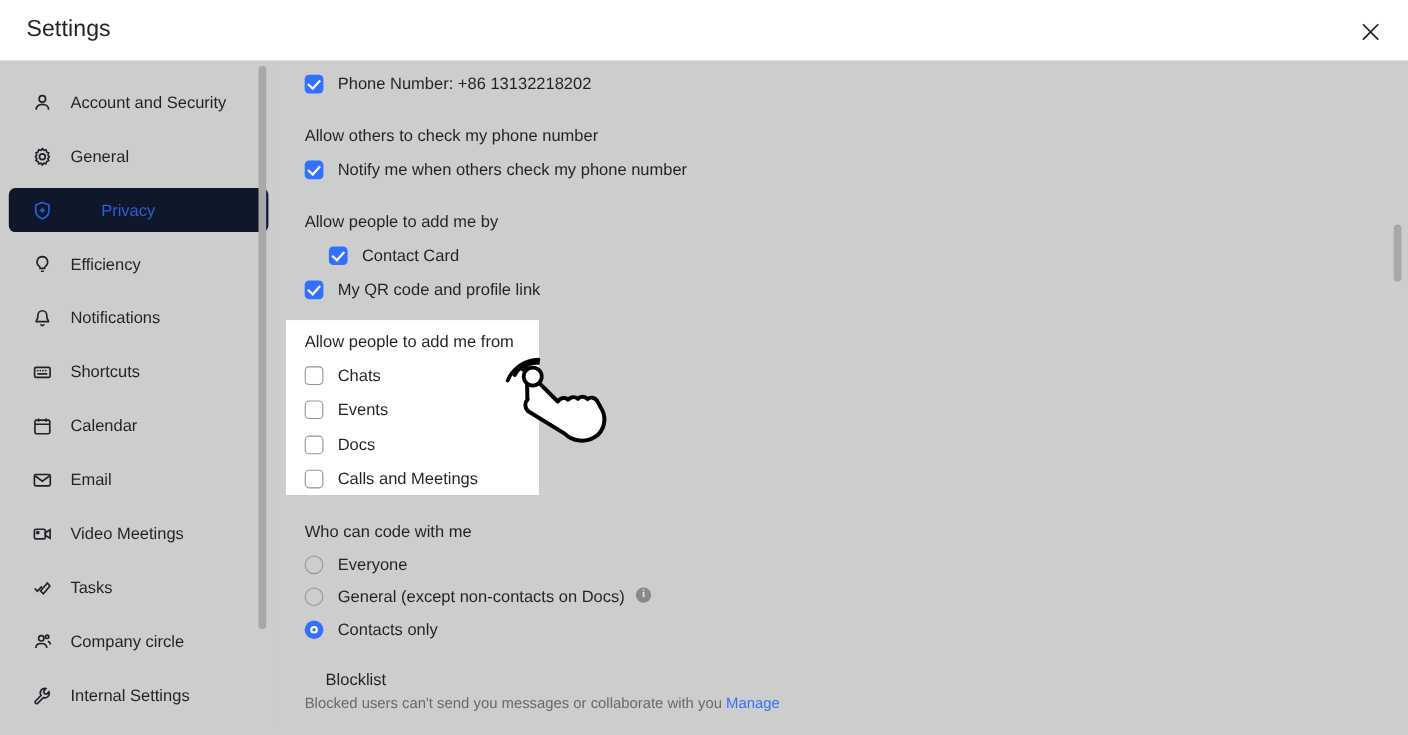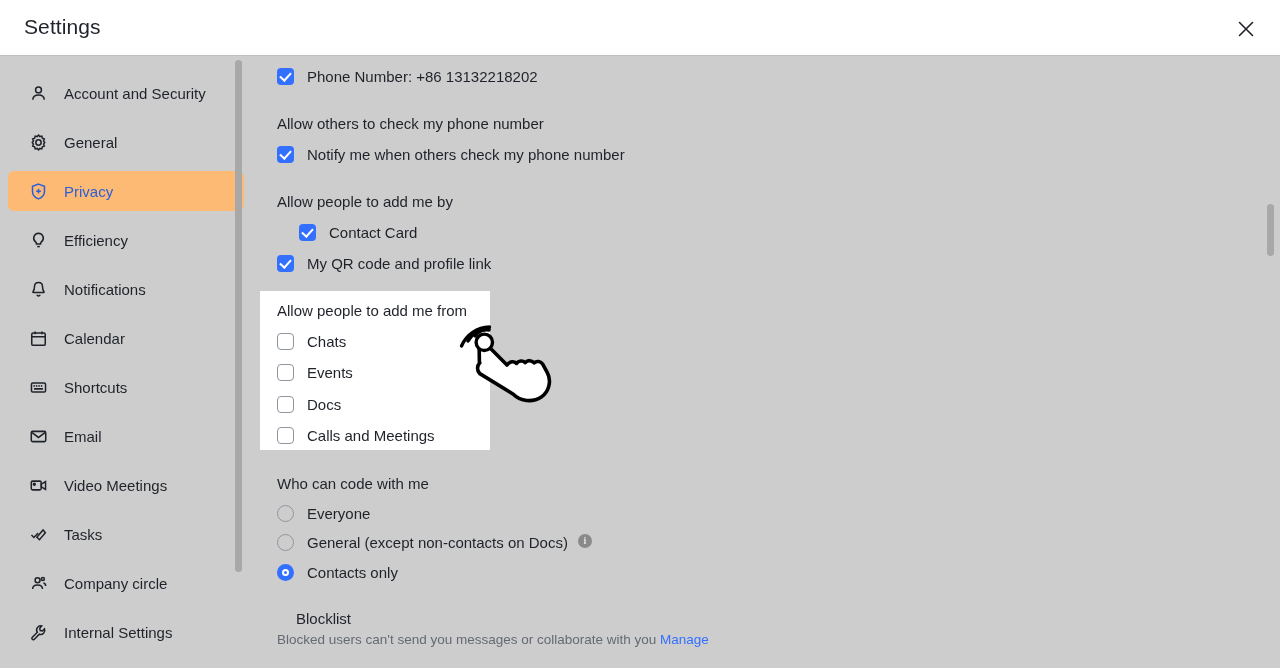--- a/index.html
+++ b/index.html
@@ -56,22 +56,23 @@
     width: 20px; height: 20px;
     display: flex; align-items: center; justify-content: center;
     flex: 0 0 20px;
   }
   .nav-item .nav-label {
     margin-left: 16px;
     font-size: 15px;
     white-space: nowrap;
   }
   .nav-item.active {
-    background: #fdba74;
+    background: #0f172a;
     color: #2b5fd9;
+    gap: 28px;
   }
   .nav-item.active .nav-label { color: #2b5fd9; }
   .nav-item.active .nav-ico svg { stroke: #2b5fd9; }
   .nav-ico svg { stroke: #1f2329; fill: none; stroke-width: 1.6; }
 
   
   #sidebar-scroll-track {
     position: absolute; right: 5px; top: 0;
     width: 8px; height: 612px;
   }
@@ -275,35 +276,35 @@
             <path d="M10 2.6c-2.5 0-4.2 1.9-4.2 4.3 0 3.4-.9 4.6-1.6 5.4-.3.3-.1.8.3.8h11c.4 0 .6-.5.3-.8-.7-.8-1.6-2-1.6-5.4 0-2.4-1.7-4.3-4.2-4.3z"></path>
             <path d="M8.3 15.6a1.8 1.8 0 0 0 3.4 0"></path>
           </svg>
       </span>
       <span class="nav-label">Notifications</span>
     </div>
 
     <div class="nav-item" style="margin-top:9px;">
       <span class="nav-ico">
         <svg width="19" height="19" viewBox="0 0 20 20">
+            <rect x="2.6" y="5.2" width="14.8" height="9.6" rx="1.4"></rect>
+            <path d="M5.4 8.3h.01M8 8.3h.01M10.6 8.3h.01M13.2 8.3h.01M6 11.5h8" stroke-linecap="round" stroke-width="1.8"></path>
+          </svg>
+      </span>
+      <span class="nav-label">Shortcuts</span>
+    </div>
+
+    <div class="nav-item" style="margin-top:9px;">
+      <span class="nav-ico">
+        <svg width="19" height="19" viewBox="0 0 20 20">
             <rect x="2.9" y="4.2" width="14.2" height="13" rx="1.5"></rect>
             <path d="M2.9 8.1h14.2M6.4 2.6v3M13.6 2.6v3"></path>
           </svg>
       </span>
       <span class="nav-label">Calendar</span>
-    </div>
-
-    <div class="nav-item" style="margin-top:9px;">
-      <span class="nav-ico">
-        <svg width="19" height="19" viewBox="0 0 20 20">
-            <rect x="2.6" y="5.2" width="14.8" height="9.6" rx="1.4"></rect>
-            <path d="M5.4 8.3h.01M8 8.3h.01M10.6 8.3h.01M13.2 8.3h.01M6 11.5h8" stroke-linecap="round" stroke-width="1.8"></path>
-          </svg>
-      </span>
-      <span class="nav-label">Shortcuts</span>
     </div>
 
     <div class="nav-item" style="margin-top:9px;">
       <span class="nav-ico">
         <svg width="19" height="19" viewBox="0 0 20 20">
             <rect x="2.4" y="4.6" width="15.2" height="10.8" rx="1.4"></rect>
             <path d="M3.2 6 L10 11 L16.8 6"></path>
           </svg>
       </span>
       <span class="nav-label">Email</span>

